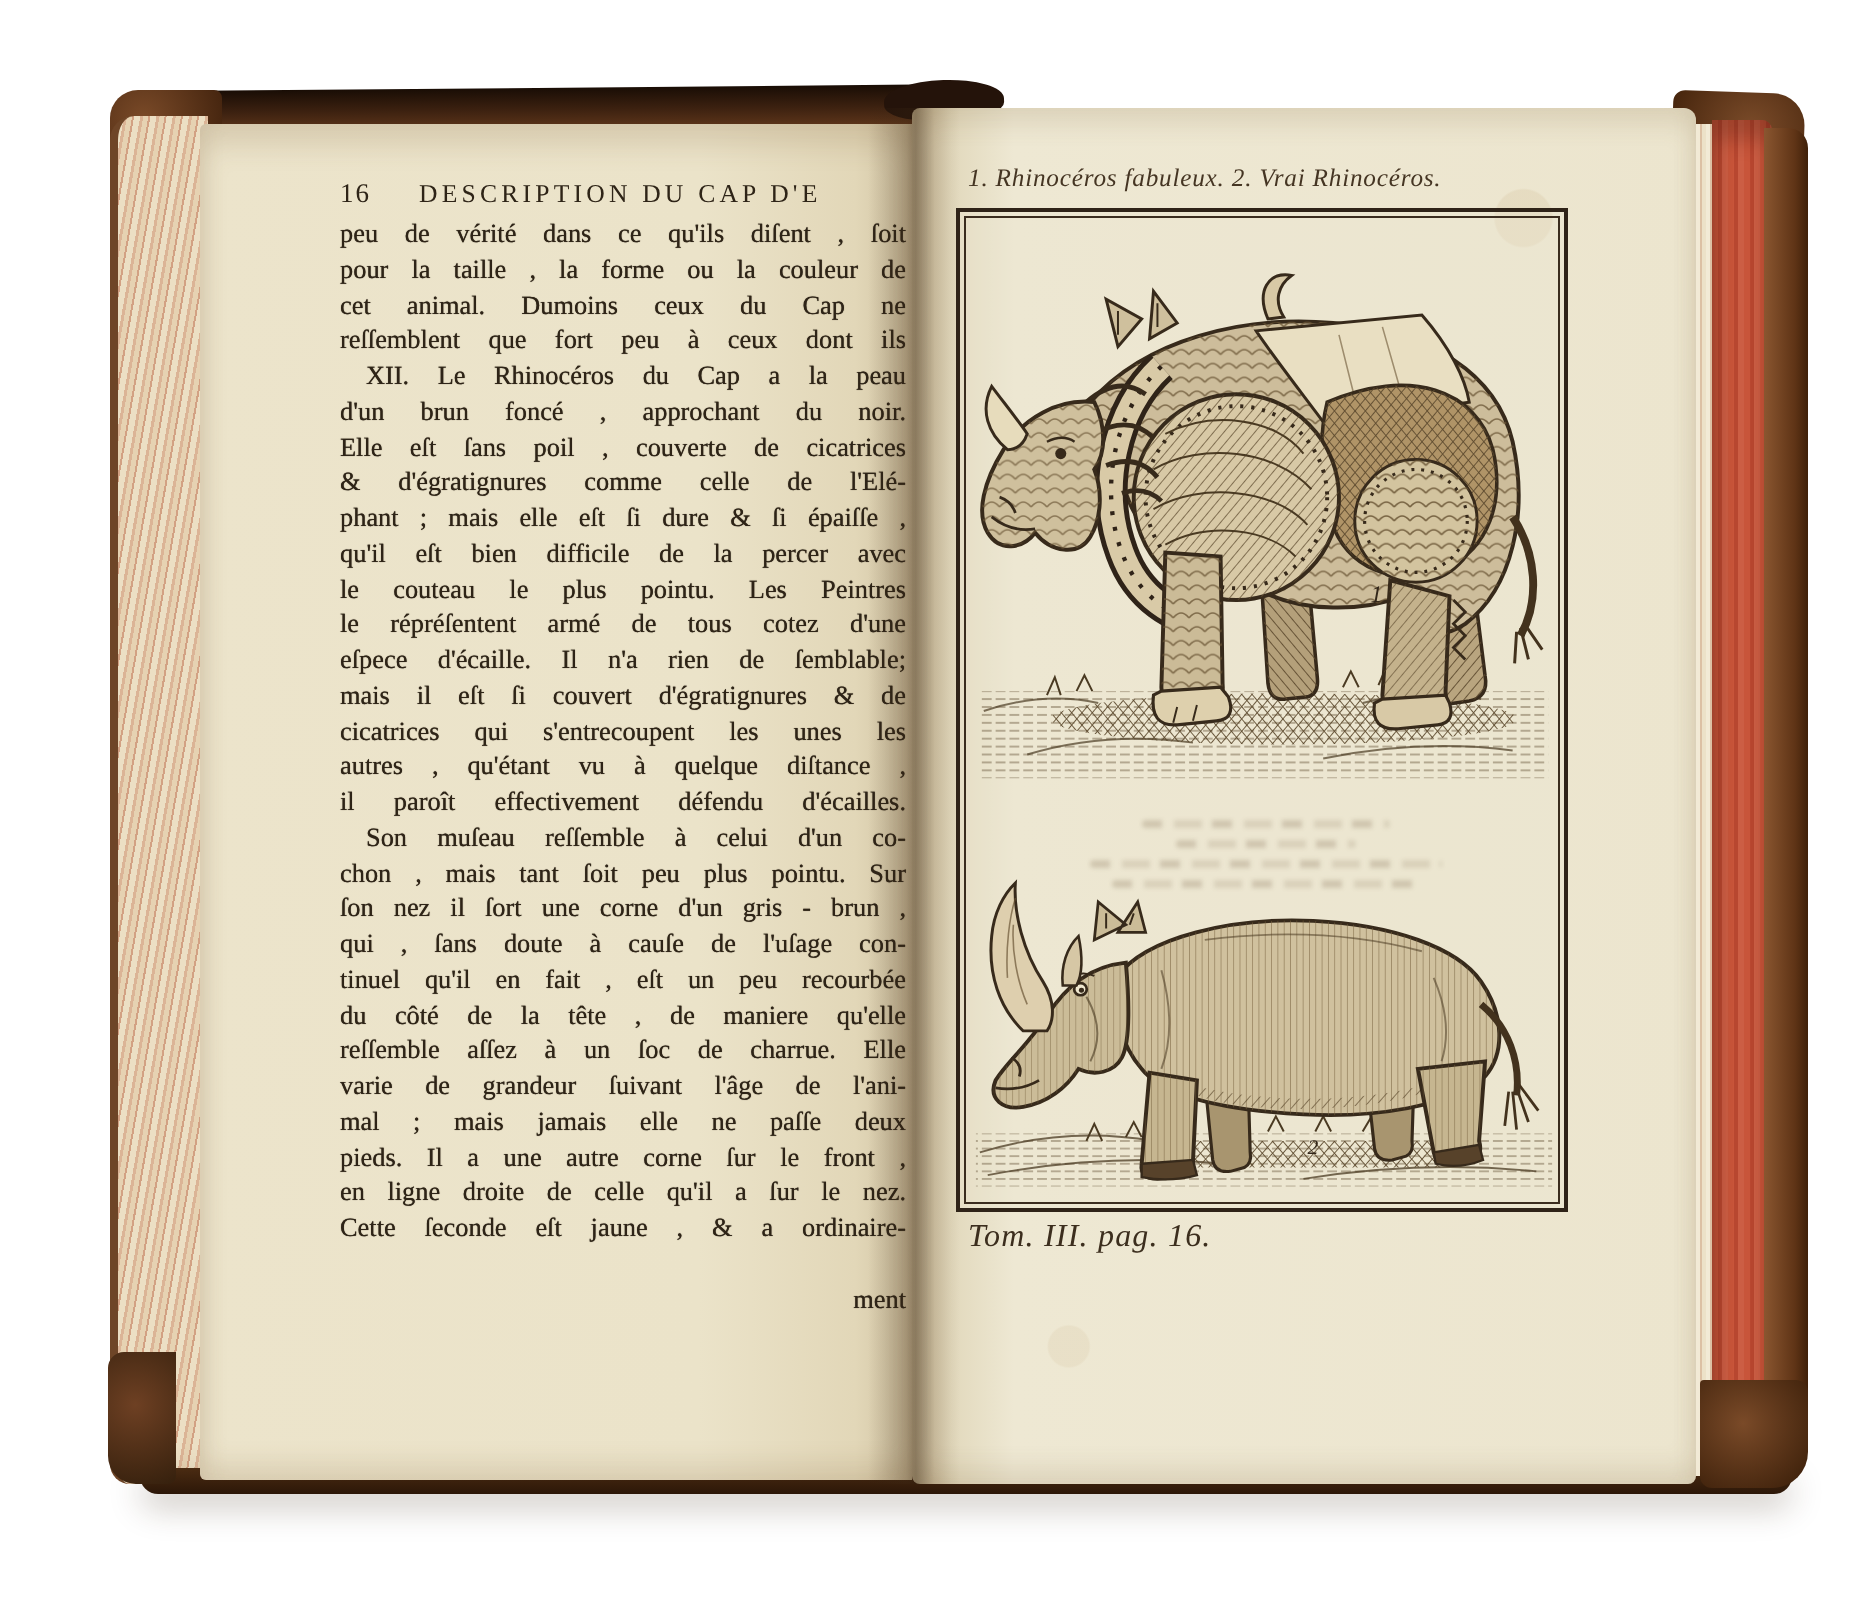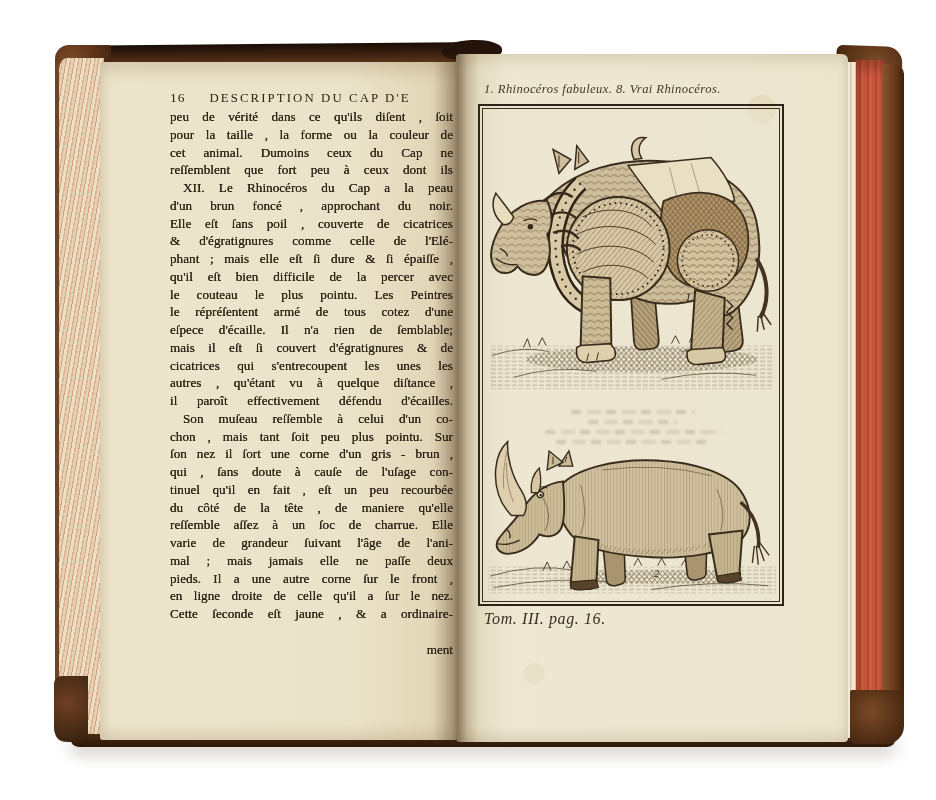--- a/index.html
+++ b/index.html
@@ -127,21 +127,21 @@
         <div class="tline">varie de grandeur ſuivant l'âge de l'ani-</div>
         <div class="tline">mal ; mais jamais elle ne paſſe deux</div>
         <div class="tline">pieds. Il a une autre corne ſur le front ,</div>
         <div class="tline">en ligne droite de celle qu'il a ſur le nez.</div>
         <div class="tline">Cette ſeconde eſt jaune , &amp; a ordinaire-</div>
       </div>
     <div class="lp-catchword">ment</div>
   </div>
 
   <div class="page-right">
-    <div class="plate-caption">1. Rhinocéros fabuleux. 8. Vrai Rhinocéros.</div>
+    <div class="plate-caption">1. Rhinocéros fabuleux. 2. Vrai Rhinocéros.</div>
 
     <div class="plate-frame">
 
       <svg class="engraving eng-1" viewBox="0 0 300 295" preserveAspectRatio="none">
         <defs>
           <pattern id="pd1" width="4" height="4" patternUnits="userSpaceOnUse" patternTransform="rotate(40)">
             <line x1="0" y1="0" x2="0" y2="4" stroke="#5d4a2e" stroke-width="0.9"></line>
             </pattern>
           <pattern id="pd2" width="4" height="4" patternUnits="userSpaceOnUse" patternTransform="rotate(-40)">
             <line x1="0" y1="0" x2="0" y2="4" stroke="#5d4a2e" stroke-width="0.9"></line>

